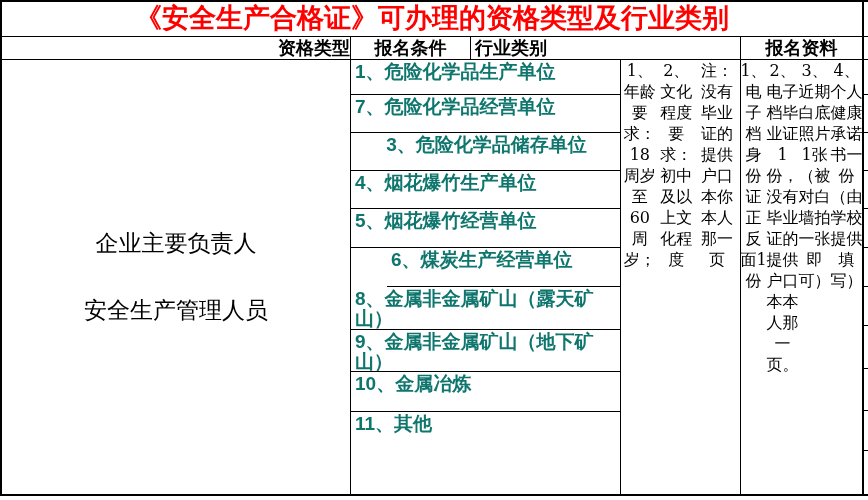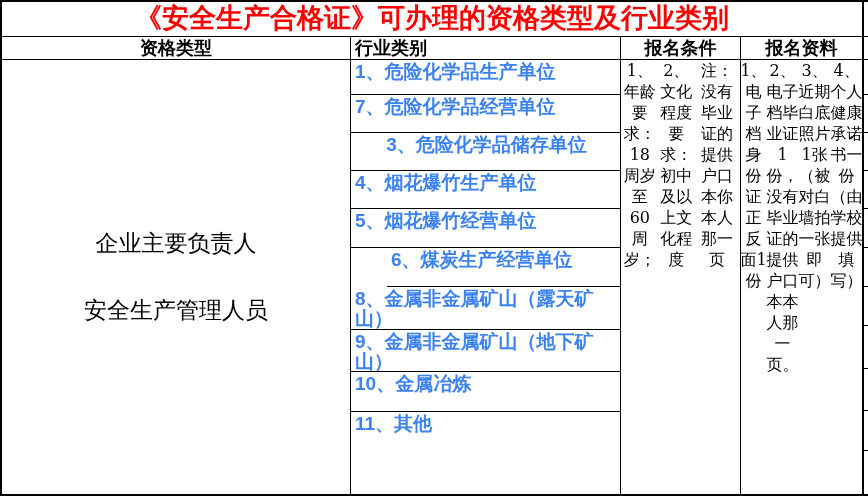--- a/index.html
+++ b/index.html
@@ -45,42 +45,42 @@
     display: flex;
     font-size: 18px;
     font-weight: bold;
     color: #000000;
     line-height: 22px;
   }
   .c1 { width: 349px; border-right: 1px solid #000000; }
   .c2 { width: 270px; border-right: 1px solid #000000; }
   .c3 { width: 120px; border-right: 1px solid #000000; }
   .c4 { width: 121px; }
-  .hcell.c1 { text-align: center; }
+  .hcell.c1 { text-align: right; }
   .hcell.c2 { text-align: left; padding-left: 4px; }
   .hcell.c3, .hcell.c4 { text-align: center; }
 
   
   .body-row { height: 434px; display: flex; }
 
   .qual-cell {
     display: flex;
     flex-direction: column;
     justify-content: center;
     align-items: center;
     gap: 36px;
     font-family: Liberation Mono, monospace;
     font-size: 23px;
     color: #000000;
   }
 
   .industry-list { display: flex; flex-direction: column; }
   .industry-row {
     border-bottom: 1px solid #000000;
-    color: #3b82f6;
+    color: #0f766e;
     font-weight: bold;
     font-size: 19px;
     line-height: 20px;
     padding: 2px 2px 0 4px;
     overflow: hidden;
   }
   .industry-row:last-child { border-bottom: none; }
 
   .text-cell {
     display: flex;
@@ -109,22 +109,22 @@
 </head>
 <body>
 
 <div class="page">
   <div class="table">
 
     <div class="title-row">《安全生产合格证》可办理的资格类型及行业类别</div>
 
     <div class="header-row">
       <div class="hcell c1">资格类型</div>
+      <div class="hcell c3">报名条件</div>
       <div class="hcell c2">行业类别</div>
-      <div class="hcell c3">报名条件</div>
       <div class="hcell c4">报名资料</div>
     </div>
 
     <div class="body-row">
       <div class="c1 qual-cell">
         <div class="qual-line">企业主要负责人</div>
         <div class="qual-line">安全生产管理人员</div>
       </div>
 
       <div class="c2 industry-list" id="industry-list">

